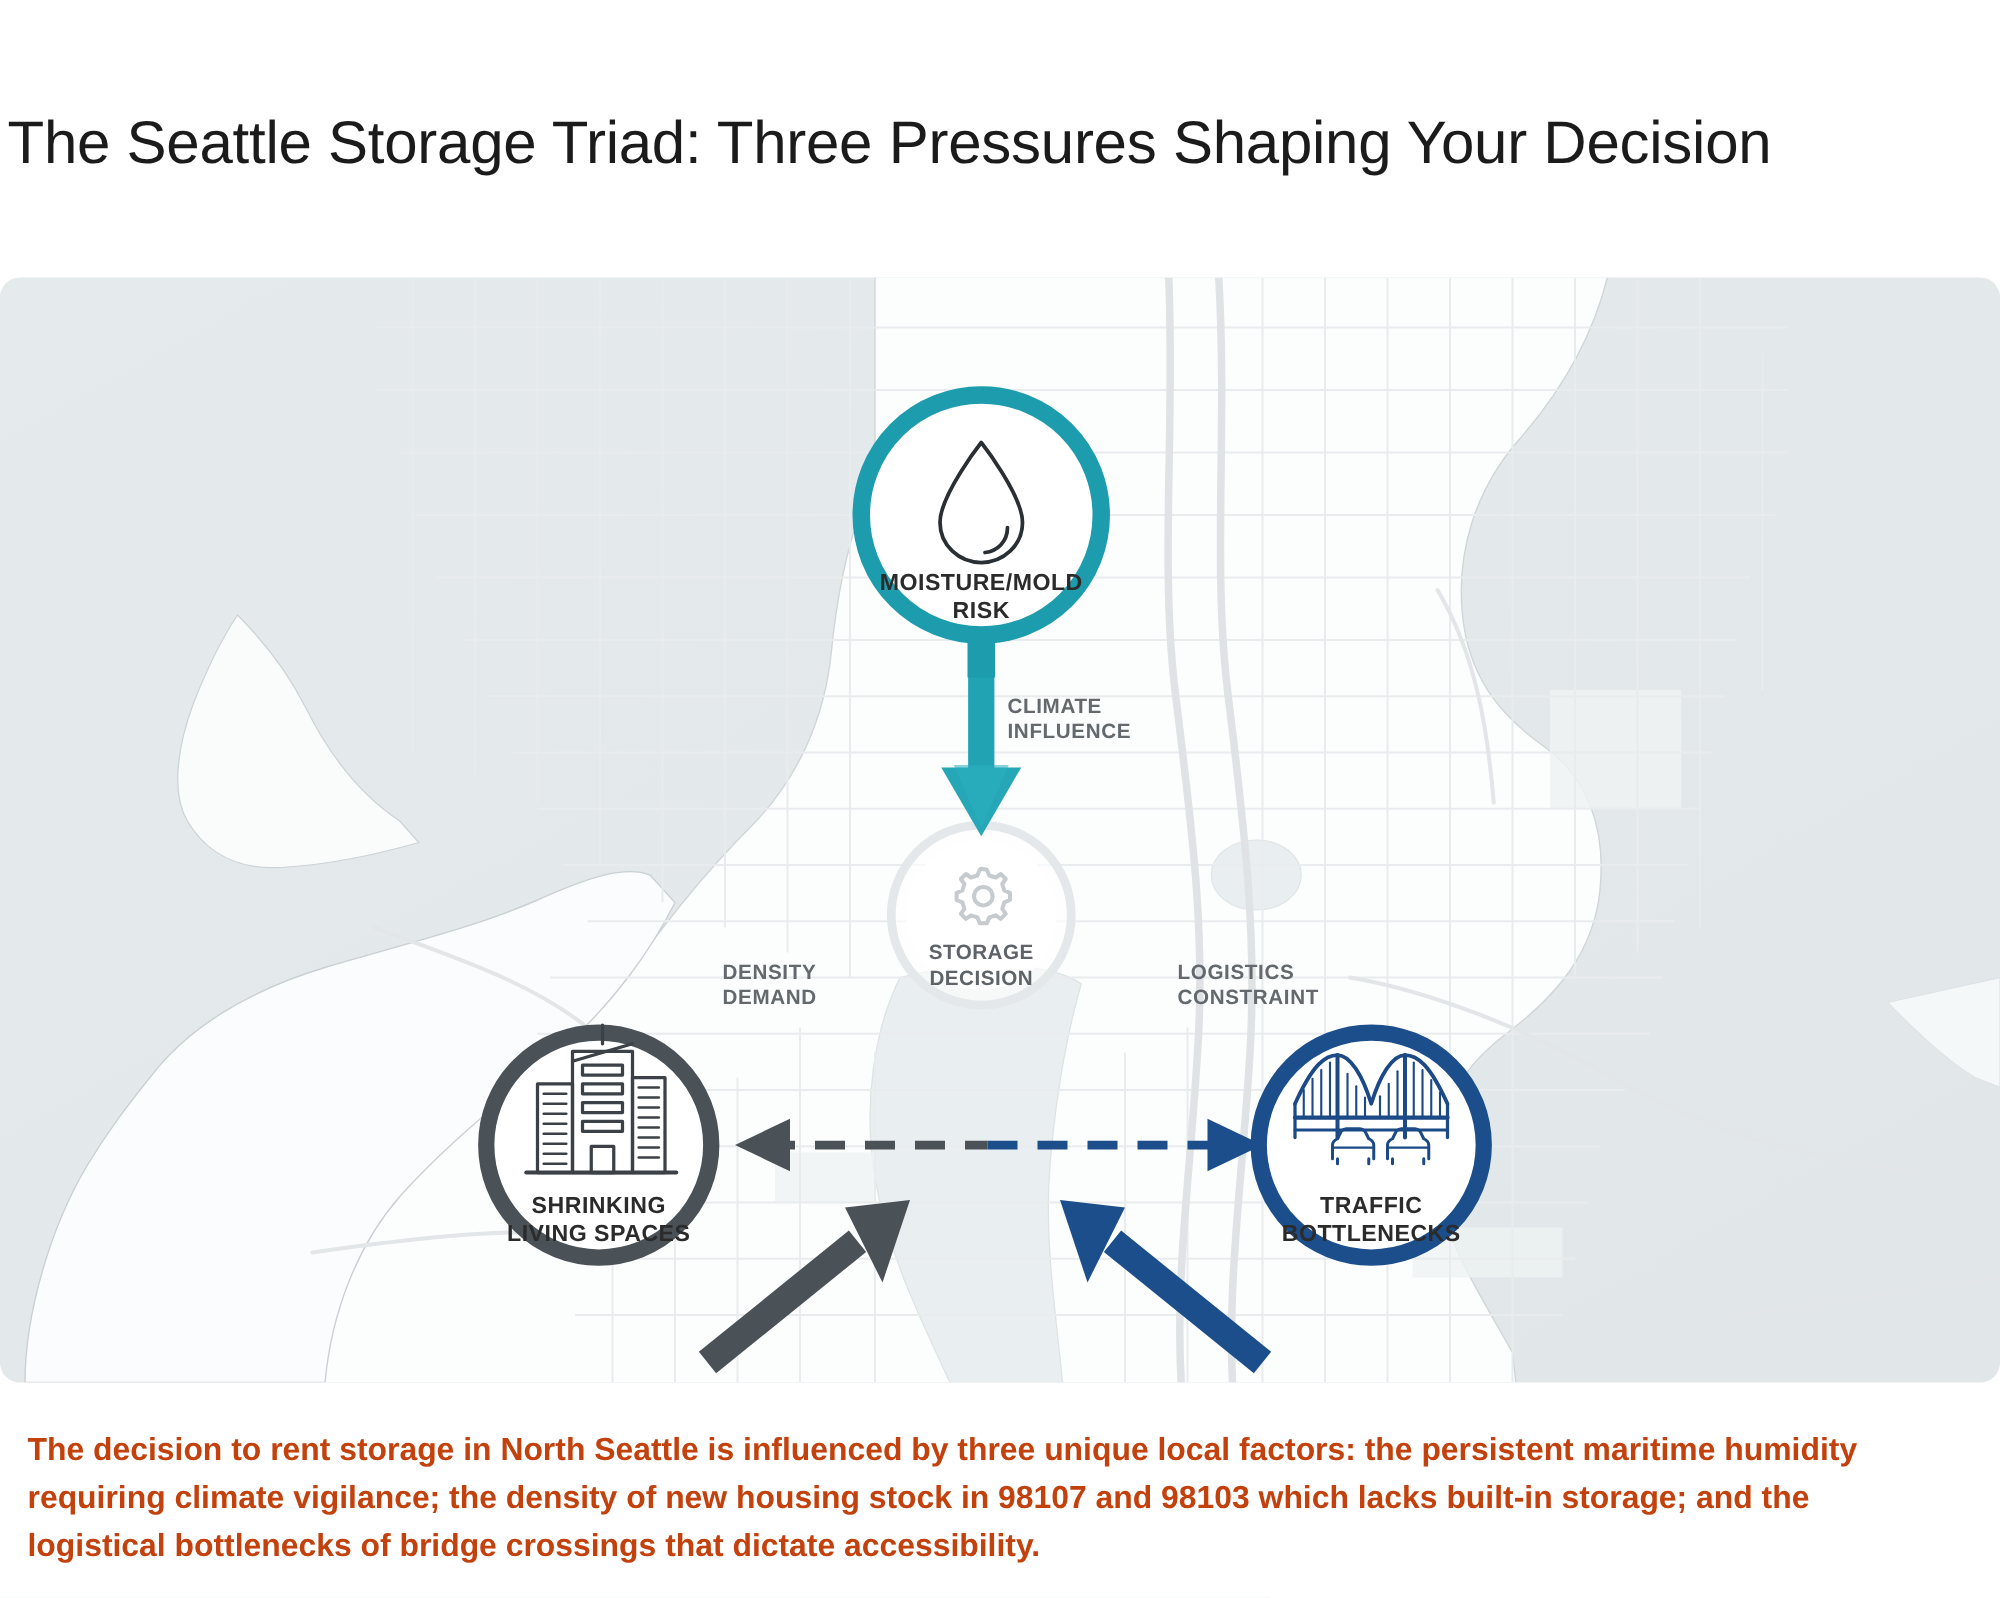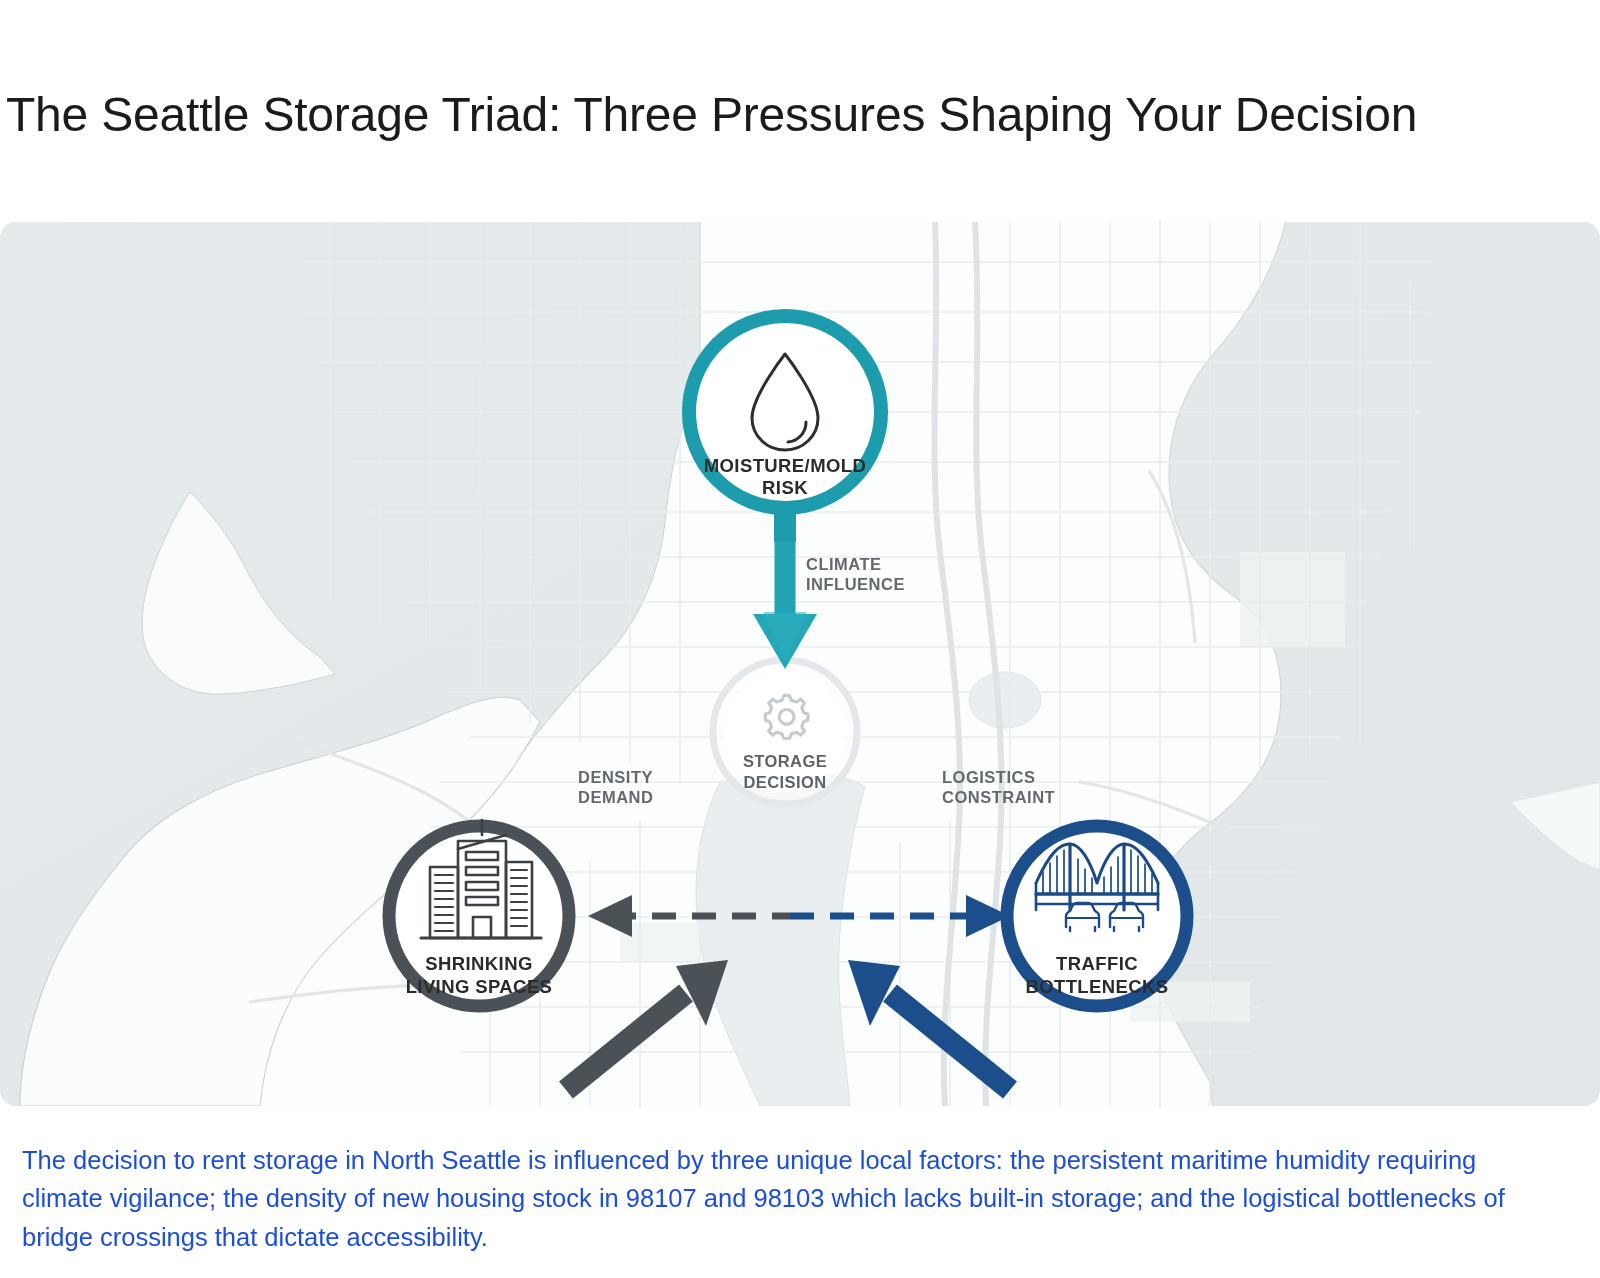--- a/index.html
+++ b/index.html
@@ -67,22 +67,22 @@
   
 
   
   .caption {
     position: absolute;
     left: 22px;
     top: 1115px;
     width: 1530px;
     font-size: 25.5px;
     line-height: 1.52;
-    color: #1d4ed8;
-    font-weight: 400;
+    color: #c2410c;
+    font-weight: 700;
   }
 
   .node-label {
     font-family: "Liberation Sans", sans-serif;
     font-size: 18.5px;
     font-weight: 700;
     letter-spacing: 0.4px;
     fill: #2b2b2b;
   }
   .center-label {

